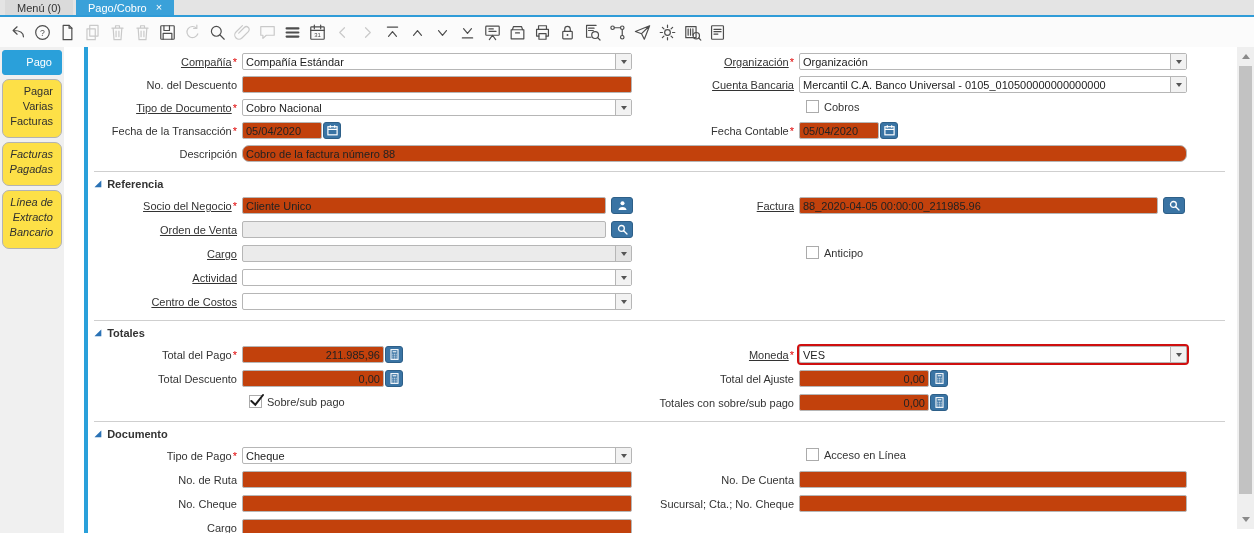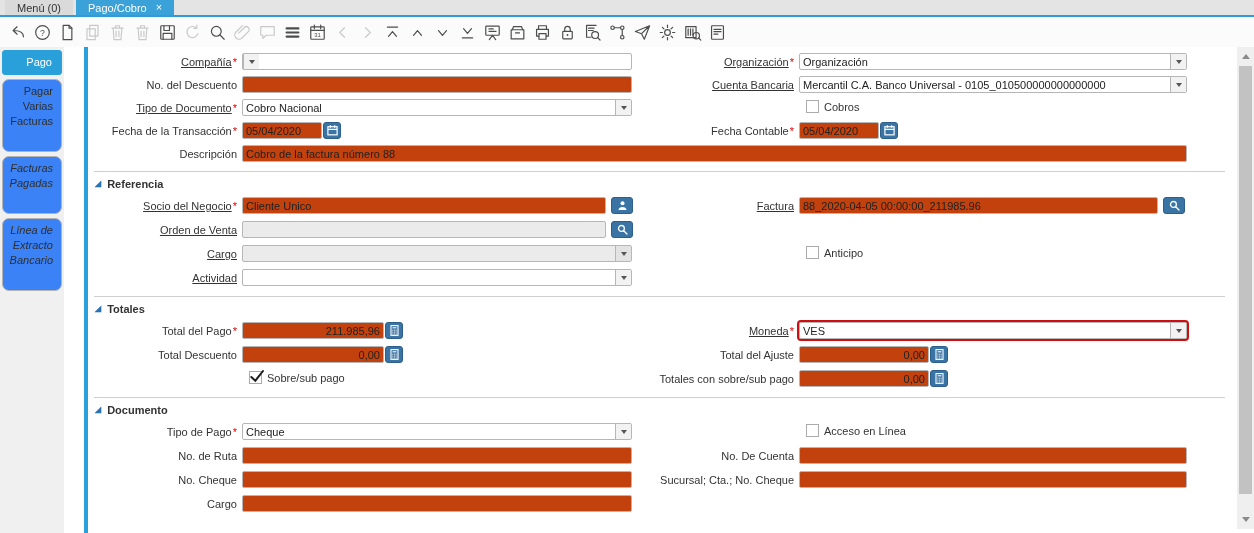--- a/index.html
+++ b/index.html
@@ -17,22 +17,22 @@
   .toolbar{position:absolute;top:17px;left:0;right:0;height:30px;background:#fbfbfb;
            display:flex;align-items:center;gap:6px;padding-left:8px;}
   .tbtn{width:19px;height:19px;flex:none;color:#4d4d4d;cursor:pointer;}
   .tbtn.dis{color:#c9c9c9;cursor:default;}
   .tbtn svg{width:100%;height:100%;display:block;}
 
   
   .sidebar{position:absolute;top:47px;left:0;width:64px;bottom:0;background:#f0f0f0;
            padding-top:3px;box-sizing:border-box;}
   .bluestrip{position:absolute;top:47px;left:84px;width:4px;bottom:0;background:#2aa0da;}
-  .stab{margin:0 2px 4px 2px;background:#3b82f6;border:1px solid #b3b3b3;border-radius:7px;
-        padding:4px 8px 22px 4px;text-align:right;line-height:15px;color:#2f2f2f;cursor:pointer;}
+  .stab{margin:0 2px 4px 2px;background:#fde047;border:1px solid #b3b3b3;border-radius:7px;
+        padding:4px 8px 8px 4px;text-align:right;line-height:15px;color:#2f2f2f;cursor:pointer;}
   .stab.active{background:#2aa0da;border-color:#2aa0da;color:#fff;border-radius:3px;padding:4px 9px;}
   .stab.italic{font-style:italic;}
 
   
   .content{position:absolute;top:47px;left:88px;right:17px;bottom:0;background:#fff;
            overflow:hidden;padding-top:5px;}
   .row{position:relative;}
   .r23{height:23px;} .r24{height:24px;}
   .lb{position:absolute;top:3px;line-height:15px;text-align:right;color:#333;white-space:nowrap;}
   .lb-l{left:0;width:149px;} .lb-r{left:551px;width:155px;}
@@ -272,20 +272,21 @@
     <div class="stab italic">Facturas Pagadas</div>
     <div class="stab italic">Línea de Extracto Bancario</div>
   </div>
 <div class="bluestrip"></div>
 
 <div class="content" id="form">
     <div class="row r23">
       <div class="lb lb-l"><span class="ltx u">Compañía</span><span class="req">*</span></div>
       <div class="fb fb-l">
         <div class="combo" style="width: 390px;">
+          <span class="cval">Compañía Estándar</span>
           <span class="carr">
             <span class="tri-dn"></span>
           </span>
         </div>
       </div>
       <div class="lb lb-r"><span class="ltx u">Organización</span><span class="req">*</span></div>
       <div class="fb fb-r">
         <div class="combo" style="width: 388px;">
           <span class="cval">Organización</span>
           <span class="carr">
@@ -342,21 +343,21 @@
           <svg viewBox="0 0 24 24" fill="none" stroke="#fff" stroke-width="2.2">
             <rect x="3.5" y="5" width="17" height="15"></rect>
             <path d="M3.5 10 H20.5 M8 2.5 V7 M16 2.5 V7"></path>
           </svg>
         </button>
       </div>
     </div>
     <div class="row r23">
       <div class="lb lb-l"><span class="ltx">Descripción</span></div>
       <div class="fb fb-full">
-        <input class="fld" value="Cobro de la factura número 88" style="width: 945px;">
+        <input class="fld" value="Cobro de la factura número 88" style="width: 945px; border-radius: 7px;">
       </div>
     </div>
     <div class="sect-line"></div>
     <div class="sect-head">
       <span class="sect-tri">◢</span>
       <span>Referencia</span>
     </div>
     <div class="row r24">
       <div class="lb lb-l"><span class="ltx u">Socio del Negocio</span><span class="req">*</span></div>
       <div class="fb fb-l">
@@ -401,20 +402,31 @@
           </span>
         </div>
       </div>
       <div class="fb fb-r">
         <span class="cb"></span>
         <span class="cbl">Anticipo</span>
       </div>
     </div>
     <div class="row r24">
       <div class="lb lb-l"><span class="ltx u">Actividad</span></div>
+      <div class="fb fb-l">
+        <div class="combo" style="width: 390px;">
+          <span class="cval"></span>
+          <span class="carr">
+            <span class="tri-dn"></span>
+          </span>
+        </div>
+      </div>
+    </div>
+    <div class="row r24">
+      <div class="lb lb-l"><span class="ltx u">Centro de Costos</span></div>
       <div class="fb fb-l">
         <div class="combo" style="width: 390px;">
           <span class="cval"></span>
           <span class="carr">
             <span class="tri-dn"></span>
           </span>
         </div>
       </div>
     </div>
     <div class="sect-line"></div>

